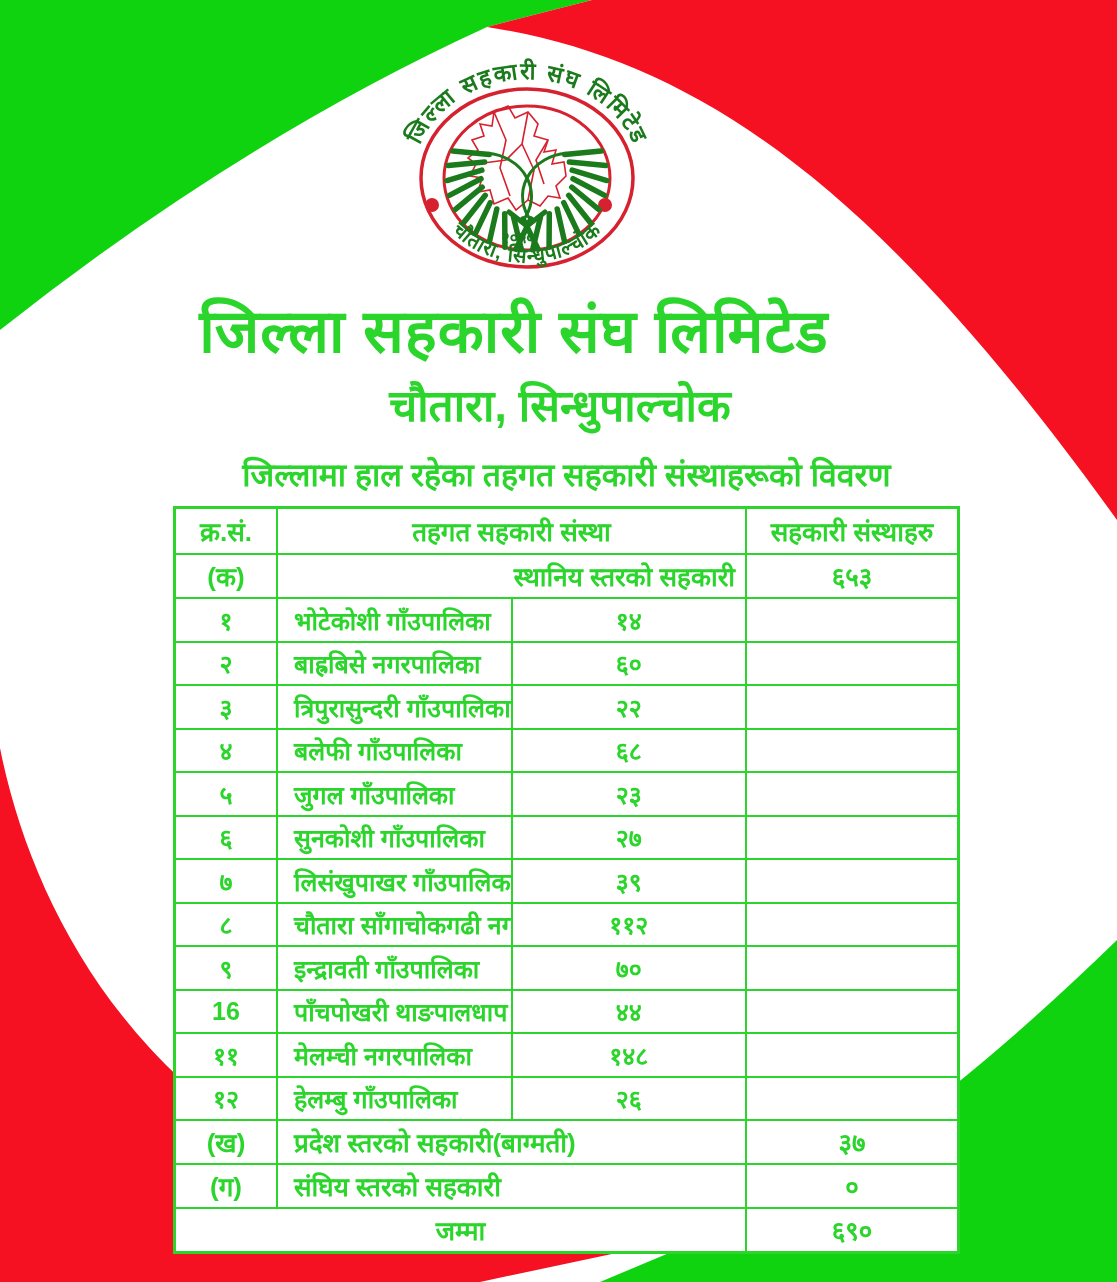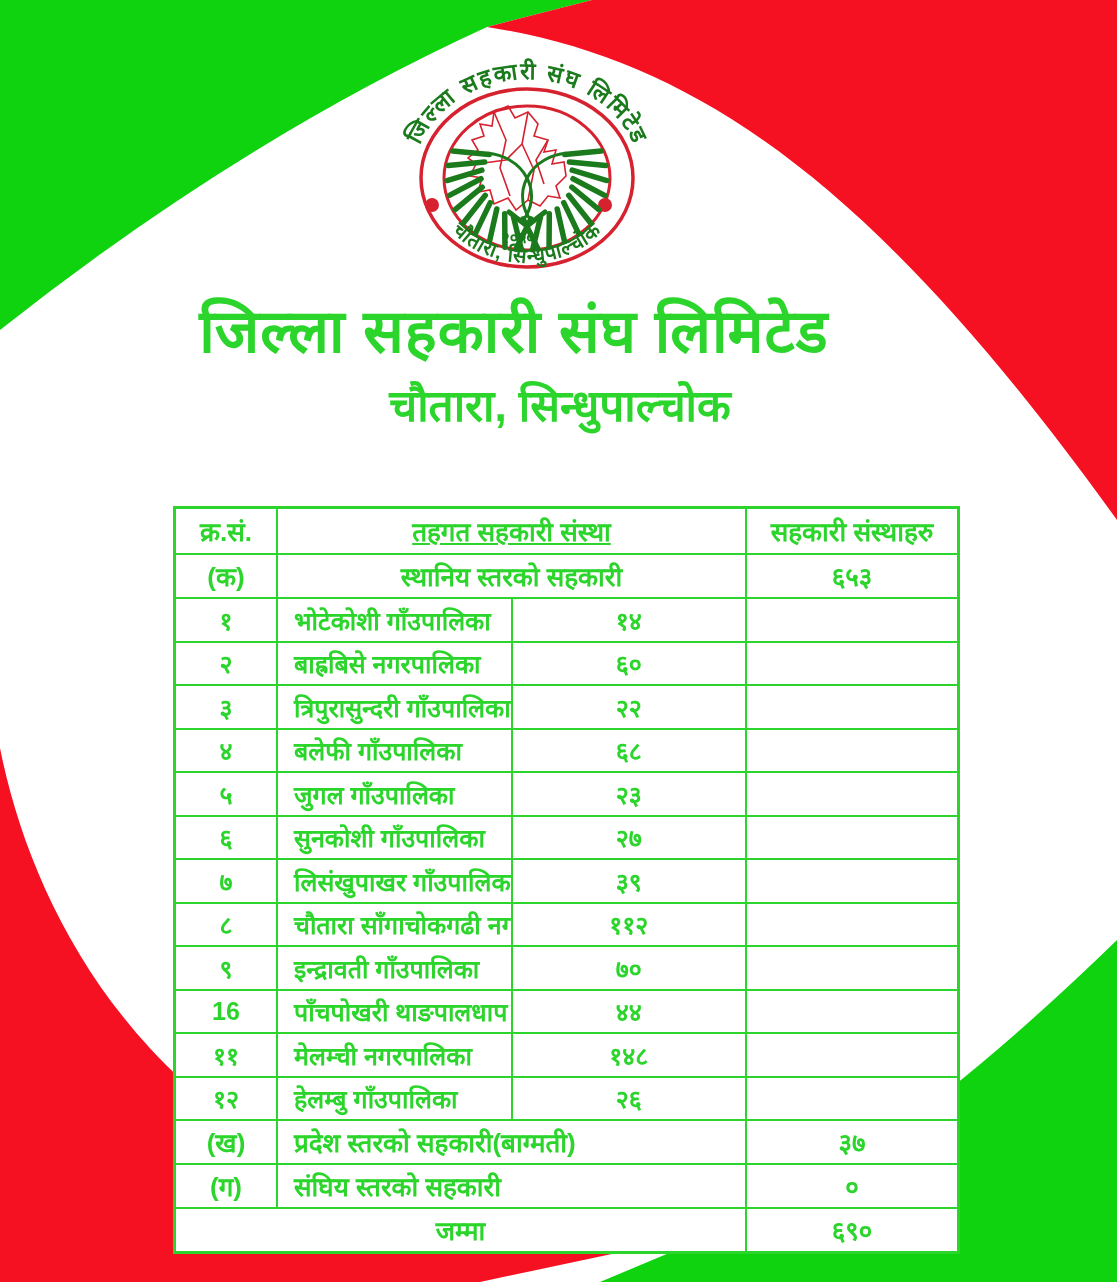--- a/index.html
+++ b/index.html
@@ -102,31 +102,32 @@
         <textPath href="#logoTopArc" startOffset="50%" text-anchor="middle">जिल्ला सहकारी संघ लिमिटेड</textPath>
       </text>
       <text font-size="20" font-weight="bold" letter-spacing="1" fill="#1b7b1c">
         <textPath href="#logoBottomArc" startOffset="50%" text-anchor="middle">चौतारा, सिन्धुपाल्चोक</textPath>
       </text>
     </g>
   </svg>
 
   <div class="main-title" style="color: rgb(43, 213, 43);">जिल्ला सहकारी संघ लिमिटेड</div>
   <div class="subtitle" style="color: rgb(43, 213, 43);">चौतारा, सिन्धुपाल्चोक</div>
+  <div class="table-caption" style="color: rgb(43, 213, 43);">जिल्लामा हाल रहेका तहगत सहकारी संस्थाहरूको विवरण</div>
 
   <table class="coop-table" style="color: rgb(43, 213, 43); border: 3px solid rgb(43, 213, 43);">
     <tbody id="tbody">
       <tr class="hdr">
         <td class="c-sn" style="border-color: rgb(43, 213, 43);">क्र.सं.</td>
-        <td colspan="2" style="border-color: rgb(43, 213, 43); text-decoration: underline;">तहगत सहकारी संस्था</td>
+        <td colspan="2" style="border-color: rgb(43, 213, 43);">तहगत सहकारी संस्था</td>
         <td class="c-empty" style="border-color: rgb(43, 213, 43);">सहकारी संस्थाहरु</td>
       </tr>
       <tr class="sec">
         <td class="c-sn t-center" style="border-color: rgb(43, 213, 43);">(क)</td>
-        <td colspan="2" class="t-center" style="border-color: rgb(43, 213, 43);">स्थानिय स्तरको सहकारी</td>
+        <td colspan="2" class="t-center" style="border-color: rgb(43, 213, 43); text-align: right;">स्थानिय स्तरको सहकारी</td>
         <td class="c-empty t-center" style="border-color: rgb(43, 213, 43); margin-left: 25px;">६५३</td>
       </tr>
 
       <tr class="data-row">
           <td class="c-sn" style="border-color: rgb(43, 213, 43);">१</td>
           <td class="c-name" style="border-color: rgb(43, 213, 43);">भोटेकोशी गाँउपालिका</td>
           <td class="c-cnt" style="border-color: rgb(43, 213, 43);">१४</td>
           <td class="c-empty" style="border-color: rgb(43, 213, 43);"></td>
         </tr>
         <tr class="data-row">

